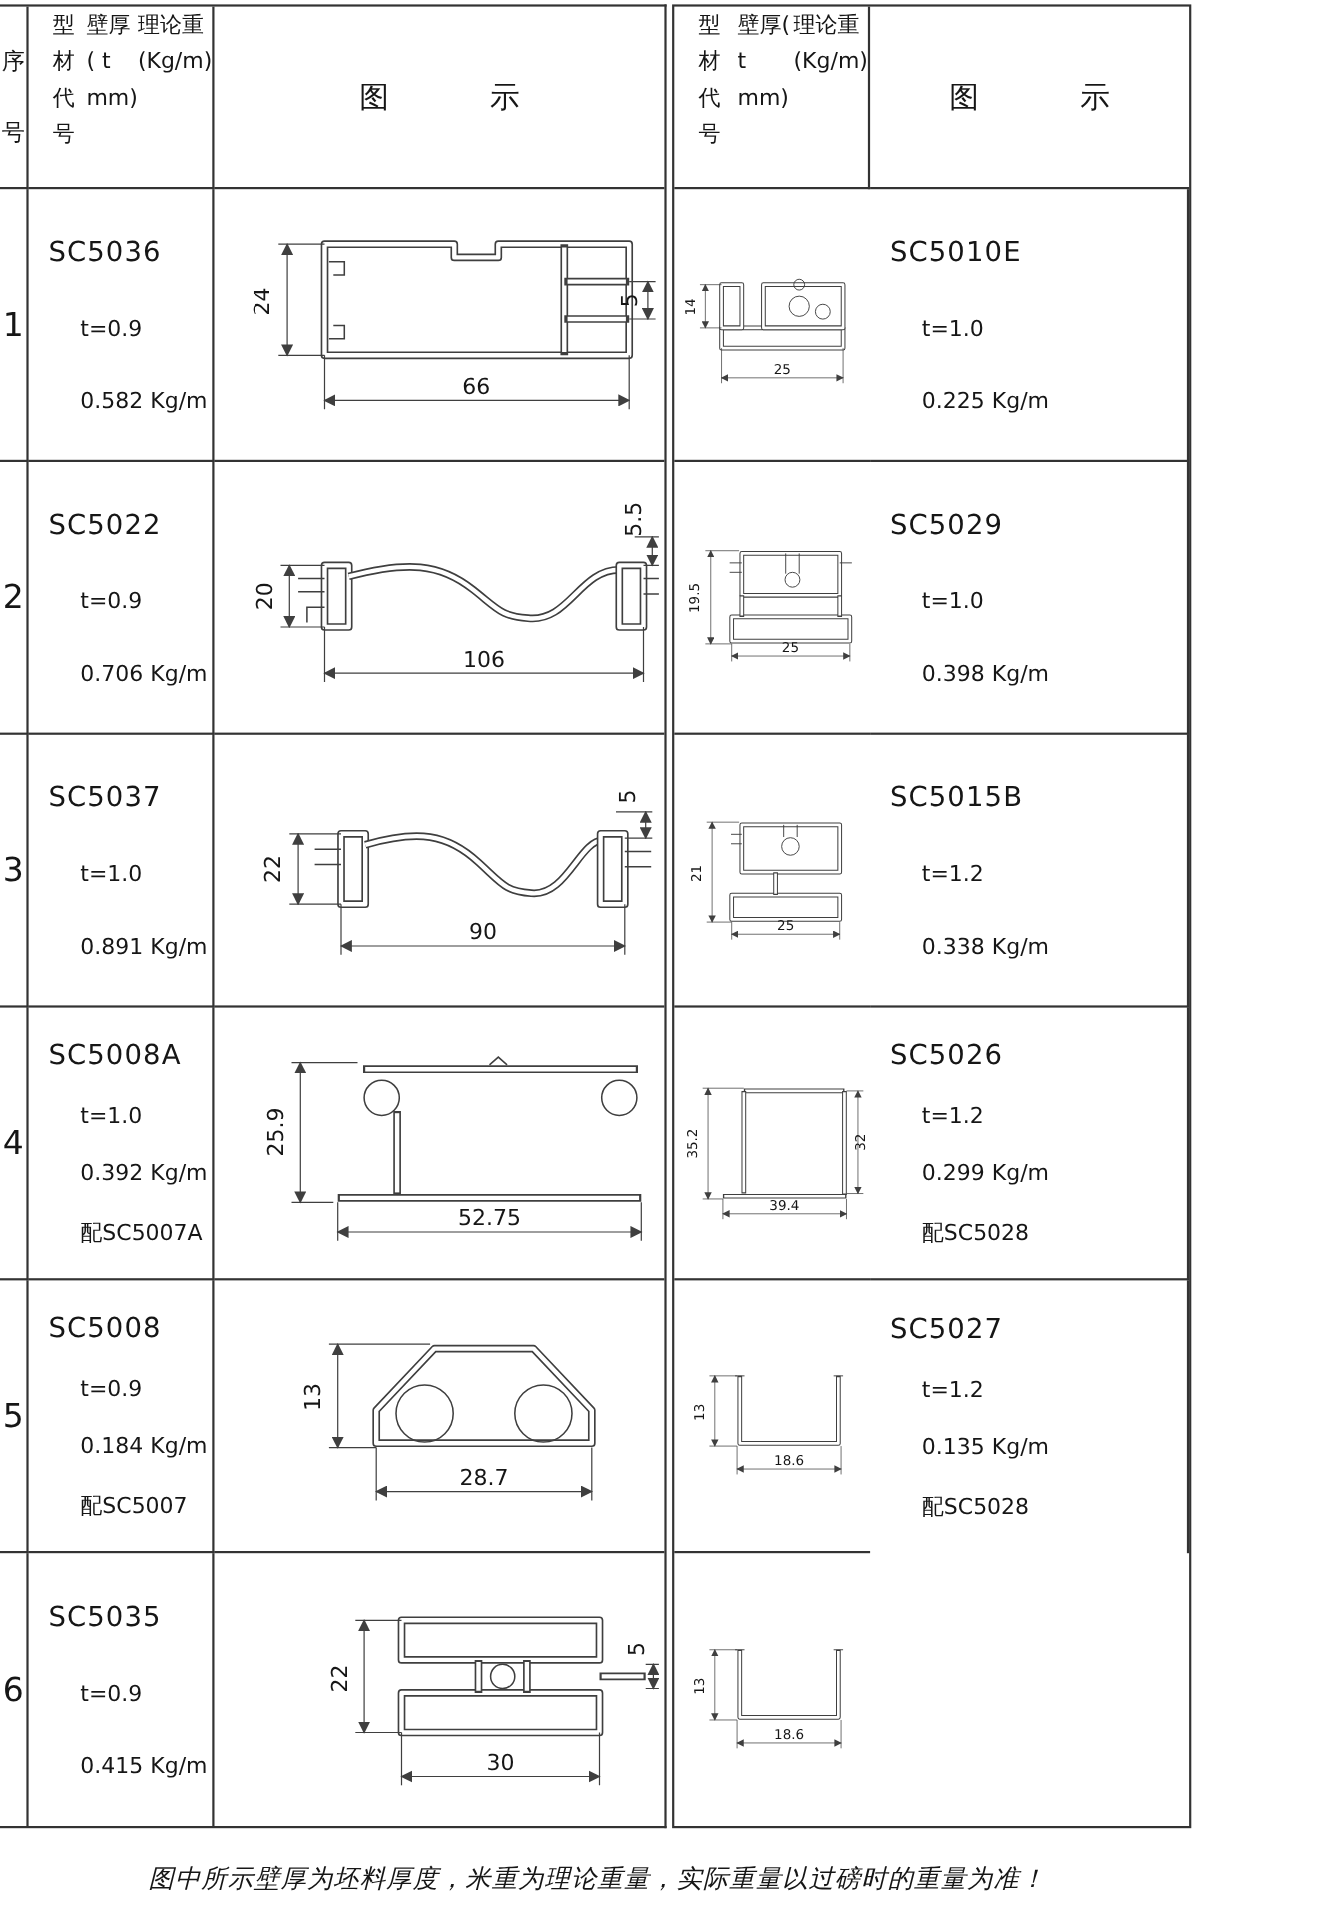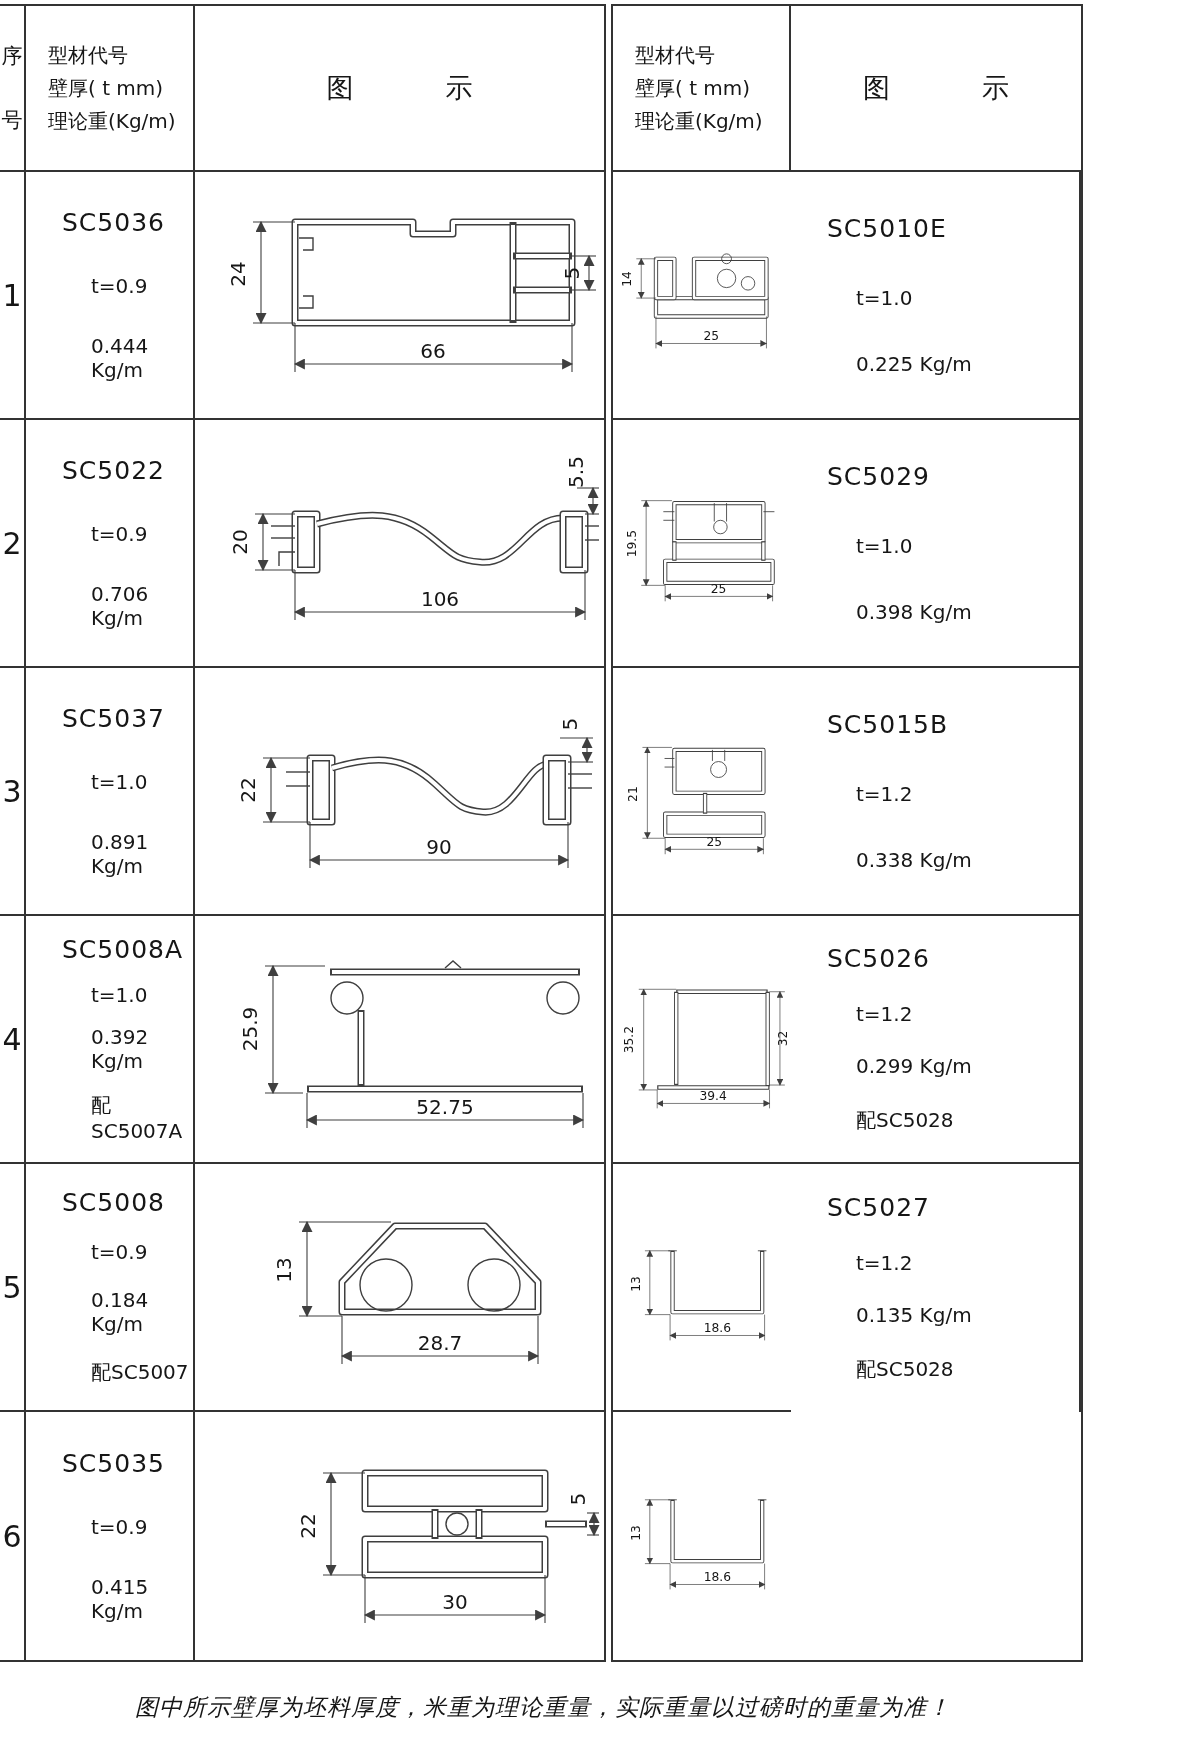--- a/index.html
+++ b/index.html
@@ -13,28 +13,28 @@
          border-top:2px solid #333; border-bottom:2px solid #333; background:#fff; }
   .tbl-left  { grid-template-columns:26px 169px 409px; border-right:2px solid #333; }
   .tbl-right { margin-left:5px; grid-template-columns:178px 290px;
                border-left:2px solid #333; border-right:2px solid #333; }
   .cell { border-bottom:2px solid #333; box-sizing:border-box; position:relative; }
   .c-div { border-right:2px solid #333; }
   .r-last { border-bottom:none; }
 
   .idx-head { display:flex; flex-direction:column; justify-content:space-evenly;
               align-items:center; font-size:21px; }
-  .spec-head { display:flex; flex-direction:column; justify-content:center;
+  .spec-head { display:flex; justify-content:center;
                padding-left:22px; font-size:20px; line-height:1.65; }
   .diag-head { display:flex; justify-content:center; align-items:center; gap:92px;
                font-size:27px; }
 
   .idx-cell { display:flex; align-items:center; justify-content:center; font-size:30px; }
   .spec-cell { display:flex; flex-direction:column; justify-content:space-evenly;
-               align-items:flex-start; padding-left:36px; }
+               align-items:flex-start; padding-left:18px; }
   .spec-cell .code { font-size:25px; letter-spacing:1px; }
   .spec-cell .thick, .spec-cell .weight, .spec-cell .match { font-size:20px;margin-left:29px; }
 
   .diag-cell svg { position:absolute; inset:0; width:100%; height:100%; }
 
   
   .tw { stroke:#3f3f3f; stroke-width:7; fill:none; stroke-linejoin:round; }
   .ti { stroke:#ffffff; stroke-width:4; fill:none; stroke-linejoin:round; }
   .thin { stroke:#3f3f3f; stroke-width:1.4; fill:none; }
   .dl { stroke:#3f3f3f; stroke-width:1.1; fill:none; }
@@ -73,21 +73,21 @@
         <span>图</span>
         <span>示</span>
       </div>
 
       <div class="cell c-div idx-cell">
           <span>1</span>
         </div>
       <div class="cell c-div spec-cell">
         <span class="code">SC5036</span>
         <span class="thick">t=0.9</span>
-        <span class="weight">0.444 Kg/m</span>
+        <span class="weight">0.582 Kg/m</span>
 
       </div>
       <div class="cell diag-cell">
         <svg viewBox="0 0 409 246">
           <path class="tw" d="M100,151 H377 V50 H258 V62 H218 V50 H100 Z"></path>
             <path class="ti" d="M100,151 H377 V50 H258 V62 H218 V50 H100 Z"></path>
           <line class="tw" x1="318" y1="50" x2="318" y2="151"></line>
             <line class="ti" x1="318" y1="53" x2="318" y2="148"></line>
           <line class="tw" x1="318" y1="84" x2="377" y2="84"></line>
             <line class="ti" x1="321" y1="84" x2="374" y2="84"></line>

